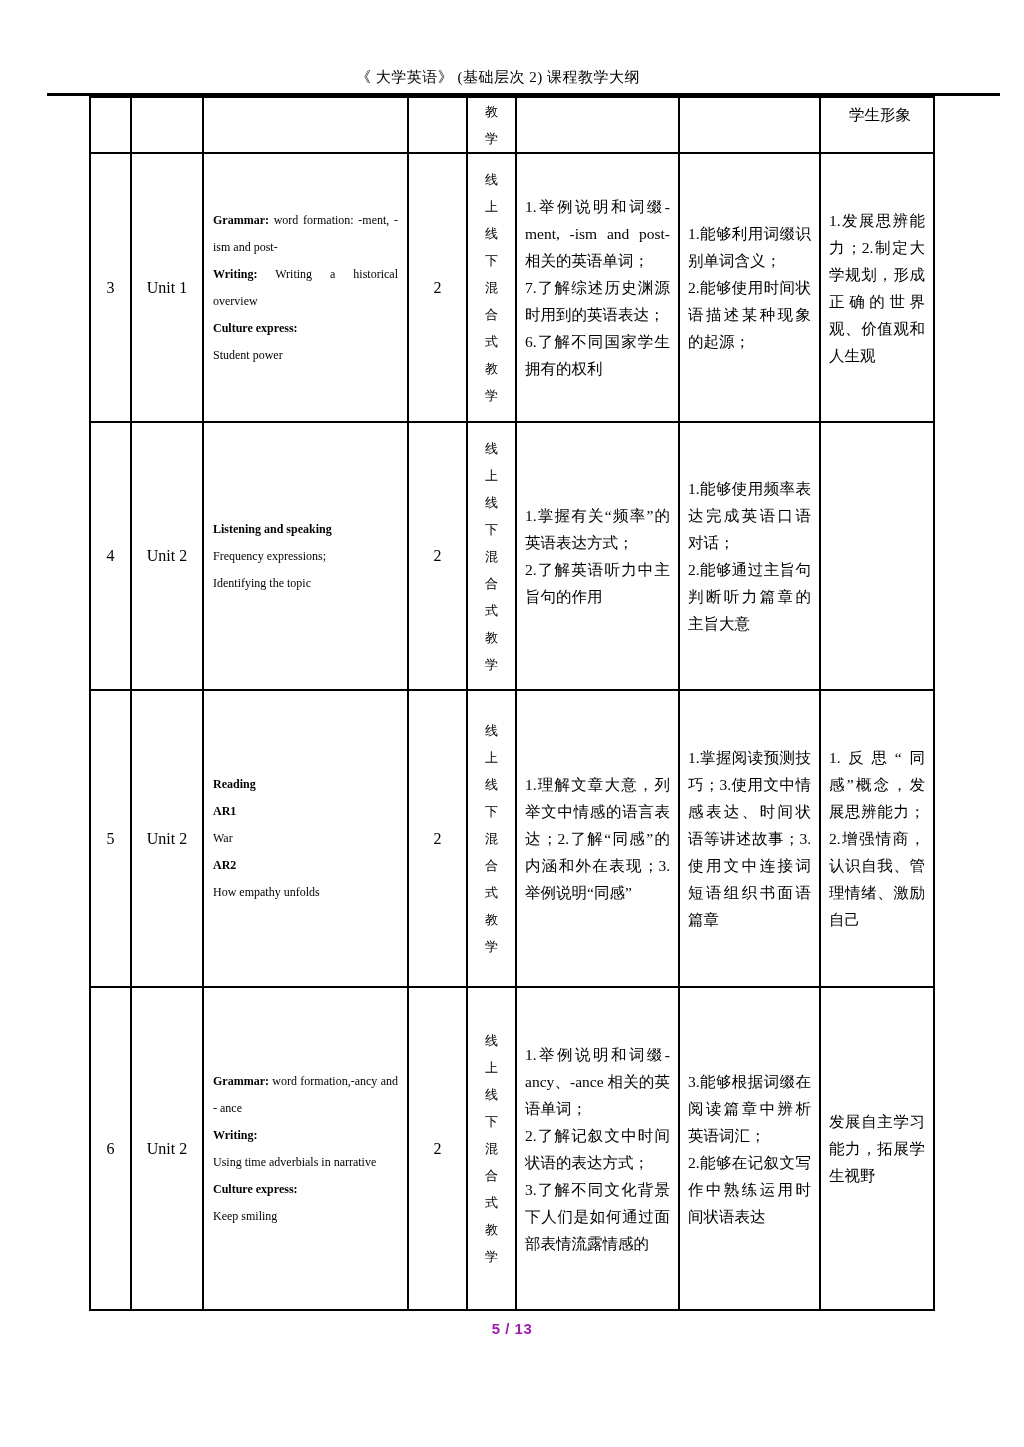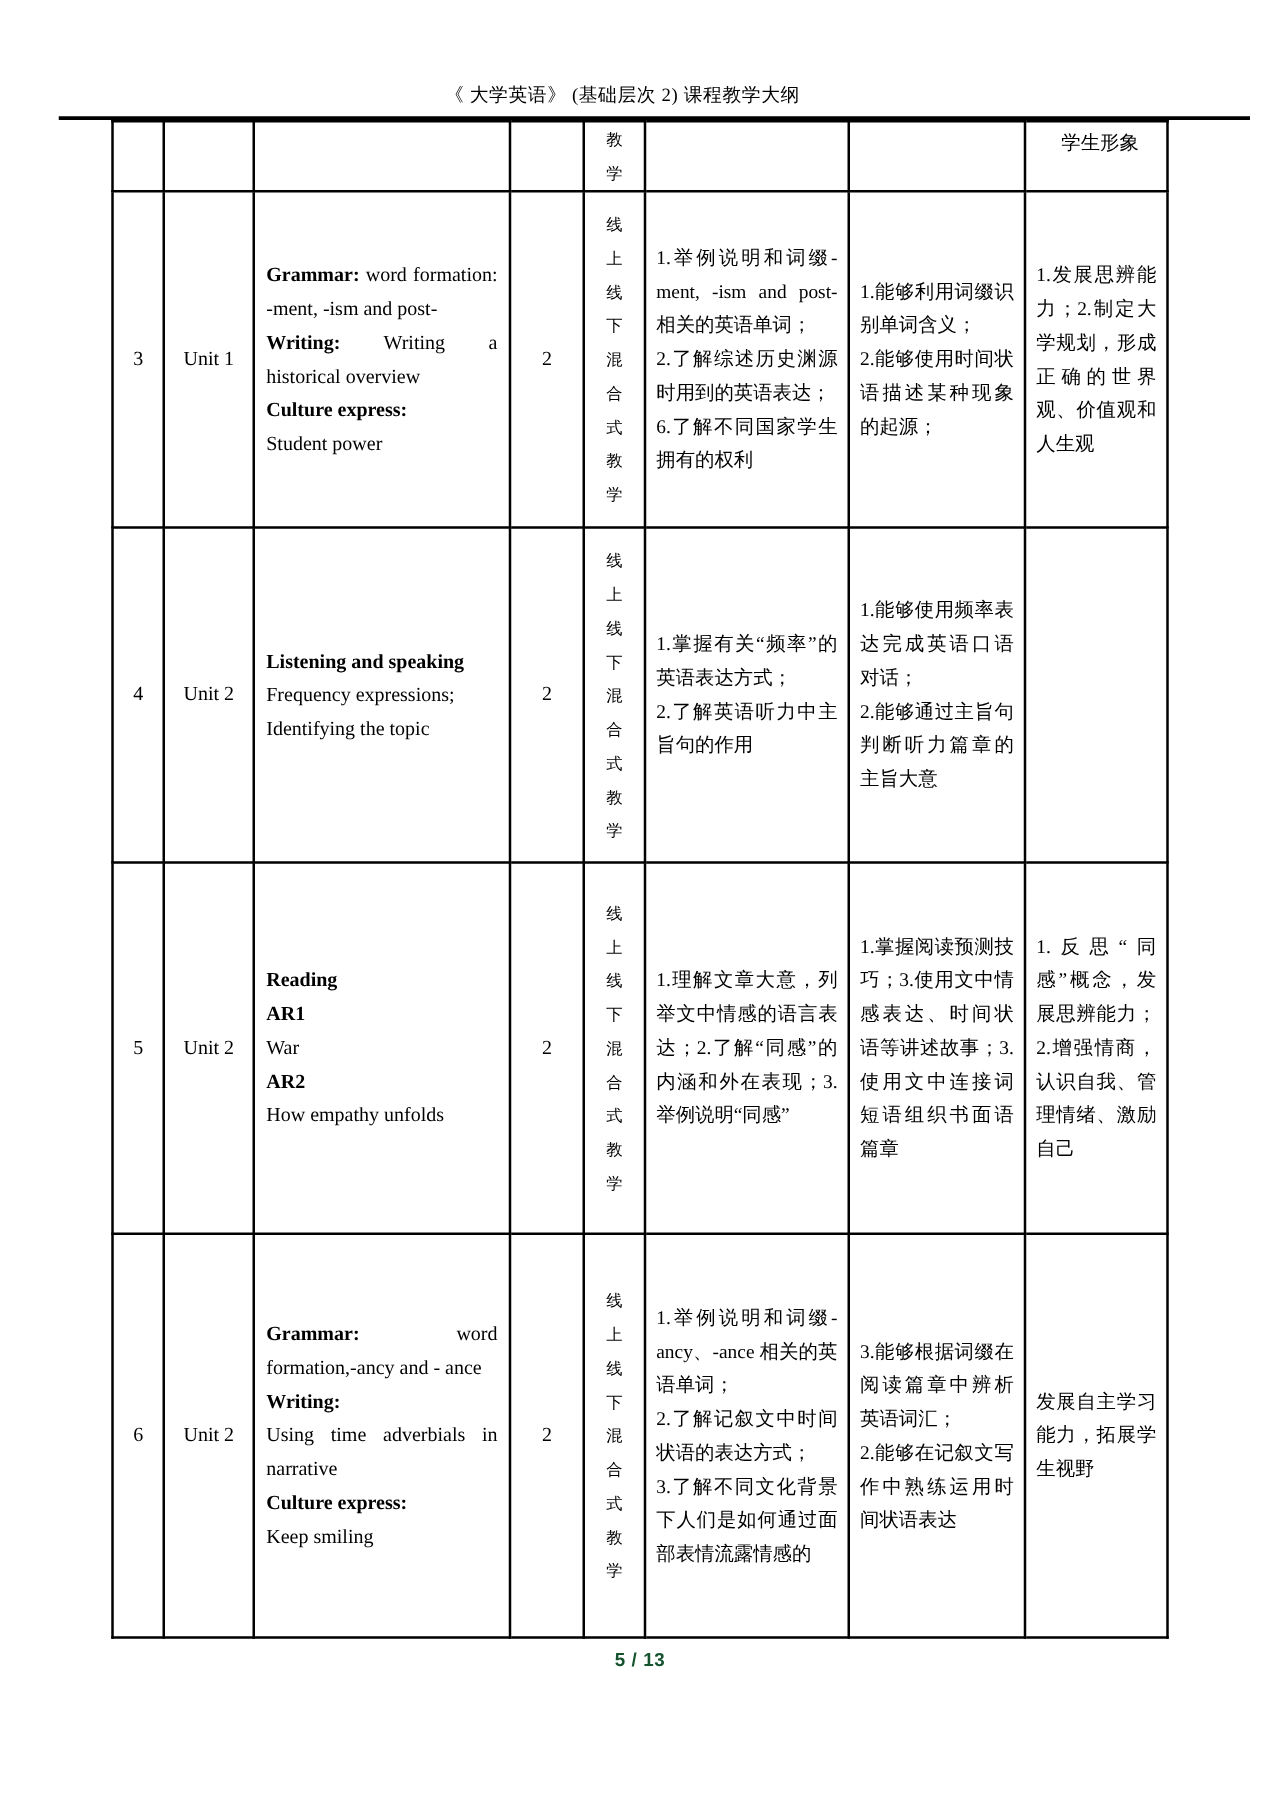--- a/index.html
+++ b/index.html
@@ -17,38 +17,38 @@
   }
   table.syllabus{
     position:absolute;left:89px;top:96px;width:845px;
     border-collapse:collapse;table-layout:fixed;
   }
   td{
     border:2px solid #000;padding:0;vertical-align:middle;overflow:hidden;
   }
   .c-no,.c-unit,.c-hours{text-align:center;font-size:16px;}
   .c-content{
-    padding:4px 9px;font-size:16px;line-height:27px;text-align:justify;
+    padding:4px 9px;font-size:12px;line-height:27px;text-align:justify;
   }
   .c-obj{
     padding:4px 8px;font-size:15.5px;line-height:27px;text-align:justify;
   }
   .c-method{vertical-align:middle;}
   .vtext{
     width:17px;margin:0 auto;font-size:13px;line-height:27px;
     word-break:break-all;text-align:center;
   }
   .v-top{vertical-align:top;}
   .pt{padding-top:3px;padding-left:28px;}
   .b{font-weight:bold;}
   .p{margin:0;}
   .footer{
     position:absolute;top:1320px;left:0;width:1024px;text-align:center;
     font-family:"Liberation Sans","DejaVu Sans",sans-serif;
-    font-size:15px;font-weight:600;color:#14532d;letter-spacing:0.5px;
+    font-size:15px;font-weight:600;color:#a21caf;letter-spacing:0.5px;
   }
 </style>
 </head>
 <body>
 
 <div class="header-title">《 大学英语》 (基础层次 2) 课程教学大纲</div>
 <div class="header-rule"></div>
 
 <table class="syllabus">
   <colgroup>
@@ -86,21 +86,21 @@
       <div class="p"><span class="b">Writing:</span><span> Writing a historical overview</span></div>
       <div class="p b">Culture express:</div>
       <div class="p">Student power</div>
     </td>
     <td class="c-hours">2</td>
     <td class="c-method">
       <div class="vtext">线上线下混合式教学</div>
     </td>
     <td class="c-obj">
       <div class="p">1.举例说明和词缀-ment, -ism and post- 相关的英语单词；</div>
-      <div class="p">2.了解综述历史渊源时用到的英语表达；</div>
+      <div class="p">7.了解综述历史渊源时用到的英语表达；</div>
       <div class="p">6.了解不同国家学生拥有的权利</div>
     </td>
     <td class="c-obj">
       <div class="p">1.能够利用词缀识别单词含义；</div>
       <div class="p">2.能够使用时间状语描述某种现象的起源；</div>
     </td>
     <td class="c-obj">
       <div class="p">1.发展思辨能力；2.制定大学规划，形成正确的世界观、价值观和人生观</div>
     </td>
   </tr>

